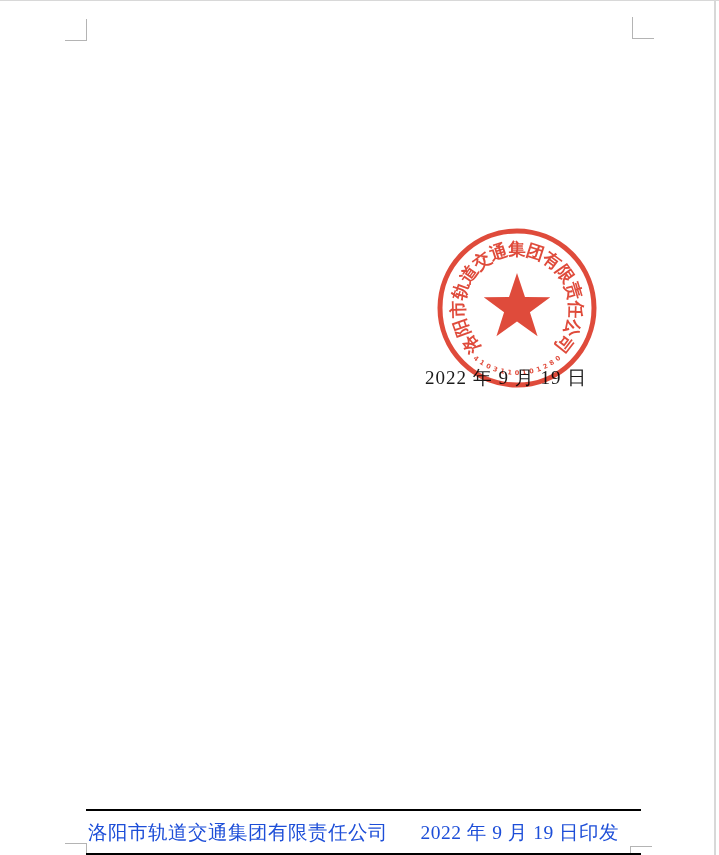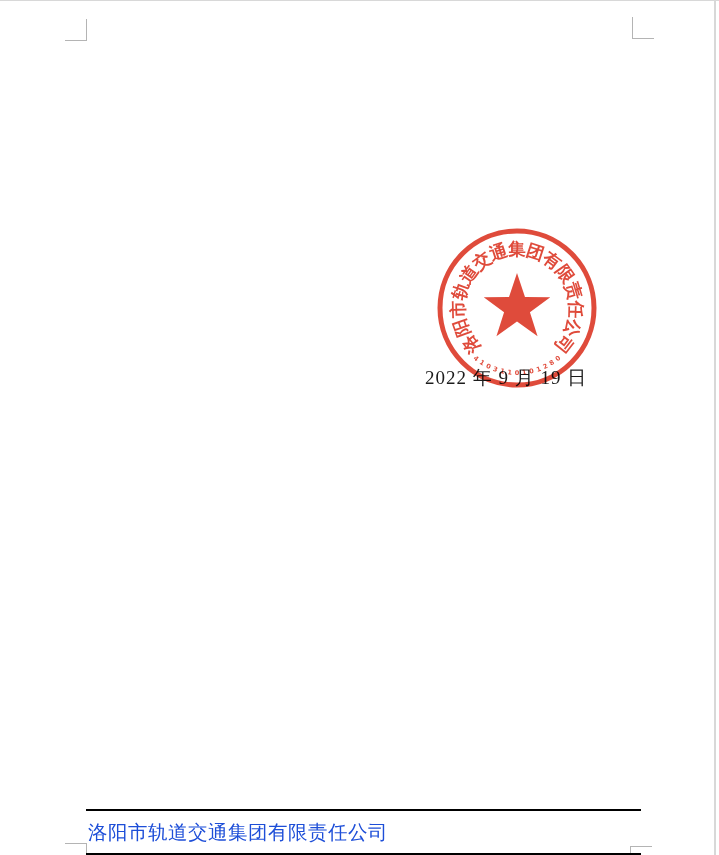--- a/index.html
+++ b/index.html
@@ -101,16 +101,17 @@
         <text transform="translate(99.62,148.33) rotate(-13.0)" text-anchor="middle" dominant-baseline="central" font-size="6.5" font-weight="700" fill="#dd3b2a" font-family="&quot;DejaVu Sans&quot;,&quot;Liberation Sans&quot;,sans-serif">0</text>
         <text transform="translate(106.70,146.27) rotate(-19.5)" text-anchor="middle" dominant-baseline="central" font-size="6.5" font-weight="700" fill="#dd3b2a" font-family="&quot;DejaVu Sans&quot;,&quot;Liberation Sans&quot;,sans-serif">1</text>
         <text transform="translate(113.49,143.42) rotate(-26.0)" text-anchor="middle" dominant-baseline="central" font-size="6.5" font-weight="700" fill="#dd3b2a" font-family="&quot;DejaVu Sans&quot;,&quot;Liberation Sans&quot;,sans-serif">2</text>
         <text transform="translate(119.92,139.82) rotate(-32.5)" text-anchor="middle" dominant-baseline="central" font-size="6.5" font-weight="700" fill="#dd3b2a" font-family="&quot;DejaVu Sans&quot;,&quot;Liberation Sans&quot;,sans-serif">8</text>
         <text transform="translate(125.91,135.51) rotate(-39.0)" text-anchor="middle" dominant-baseline="central" font-size="6.5" font-weight="700" fill="#dd3b2a" font-family="&quot;DejaVu Sans&quot;,&quot;Liberation Sans&quot;,sans-serif">0</text>
       </svg>
     </div>
 
   <div class="footer">
     <span>洛阳市轨道交通集团有限责任公司</span>
+    <span>2022 年 9 月 19 日印发</span>
   </div>
 
   <div class="page-edge-right"></div>
 </div>
 
 </body></html>

